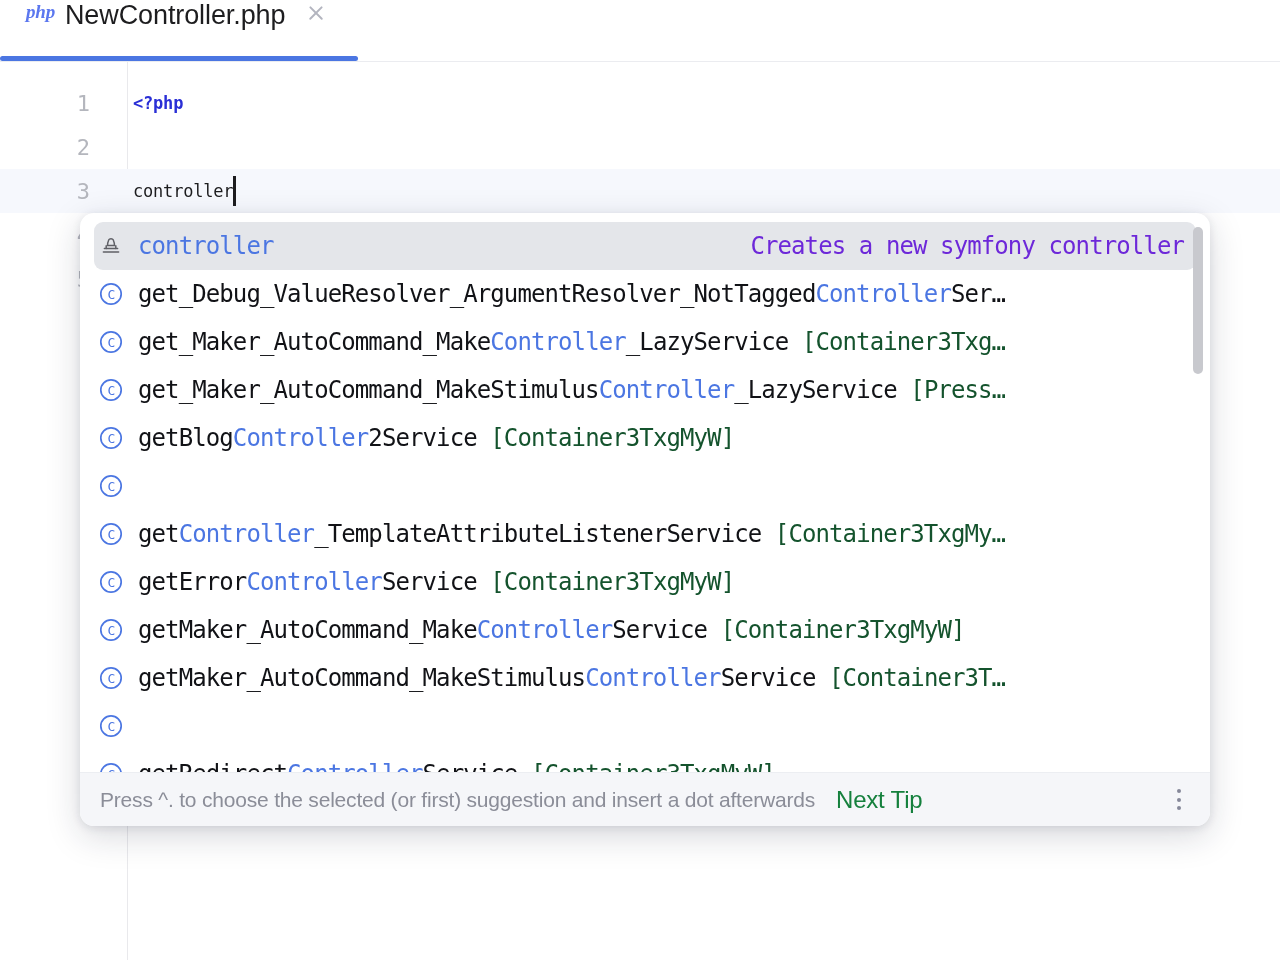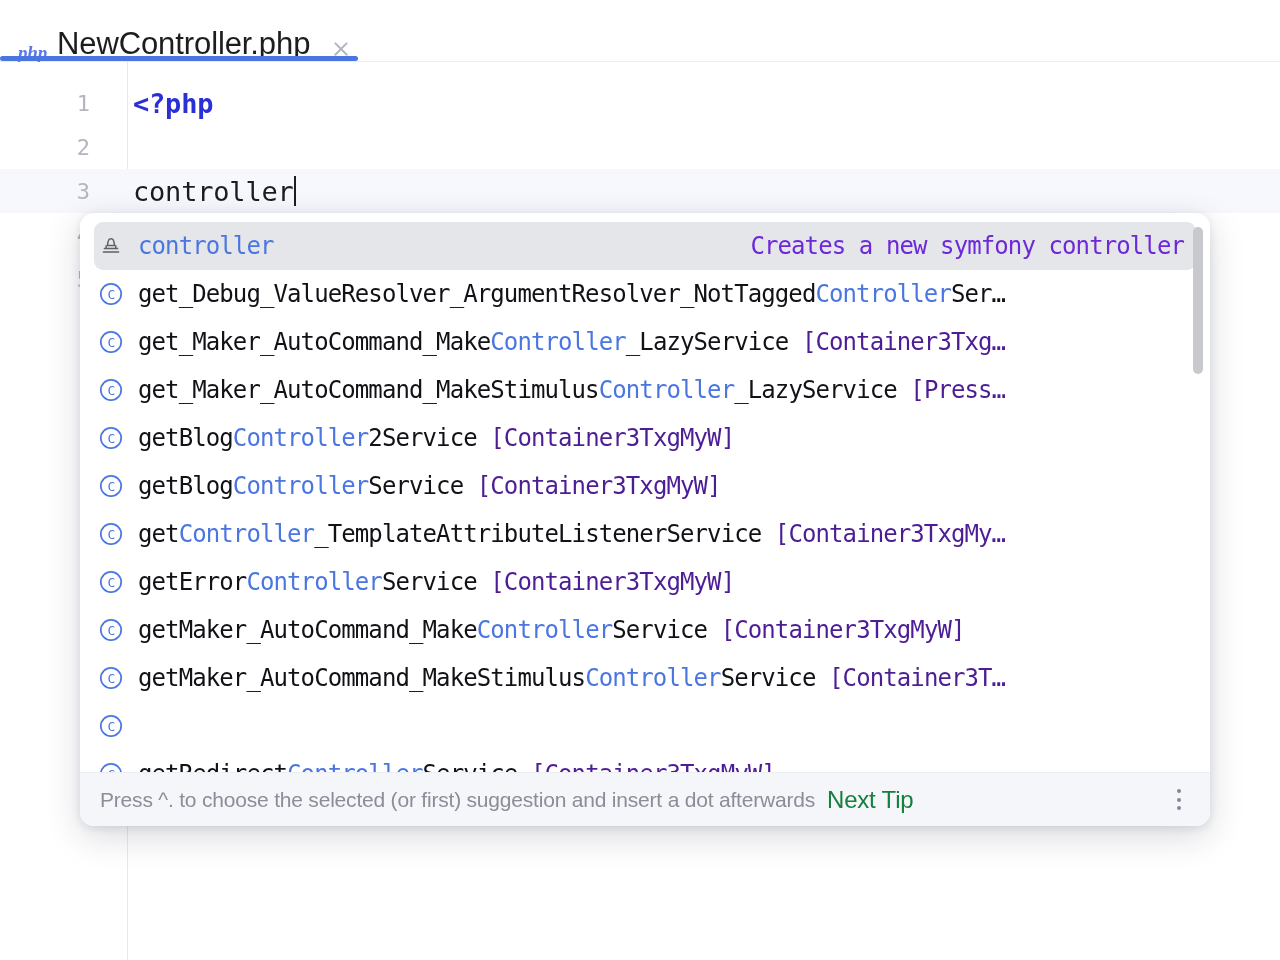--- a/index.html
+++ b/index.html
@@ -23,40 +23,40 @@
   
   .tabbar {
     position: absolute;
     left: 0; top: 0;
     width: 1280px; height: 62px;
     background: #ffffff;
     border-bottom: 1px solid #ebecf0;
   }
   .tab {
     position: absolute;
-    left: 0; top: 0;
+    left: 8px; top: 0;
     height: 62px;
     display: flex;
-    align-items: flex-end;
+    align-items: flex-start;
     padding: 0 16px 0 18px;
     gap: 10px;
     cursor: default;
   }
   .tab-php-icon {
     font-family: "Liberation Serif", serif;
     font-style: italic;
     font-weight: 700;
     font-size: 19px;
     color: #5b77ef;
     letter-spacing: -0.2px;
     line-height: 1;
     padding-top: 2px;
   }
   .tab-title {
-    font-size: 31px;
+    font-size: 27px;
     color: #1d1d1f;
     letter-spacing: -0.1px;
     white-space: nowrap;
   }
   .tab-close {
     width: 26px; height: 26px;
     margin-left: 8px;
     position: relative;
     opacity: 0.95;
   }
@@ -105,21 +105,21 @@
     width: 108px;
     text-align: right;
     padding-right: 18px;
     font-size: 22px;
     color: #b4b6bd;
     font-family: "DejaVu Sans Mono", "Liberation Mono", monospace;
     user-select: none;
   }
   .line-code {
     padding-left: 25px;
-    font-size: 27px;
+    font-size: 17px;
     color: #1d1d1f;
     white-space: pre;
     letter-spacing: -0.2px;
   }
   .kw-php { color: #2a2fd6; font-weight: 600; }
   .current-line {
     background: #f6f8fd;
   }
   .caret {
     display: inline-block;
@@ -172,21 +172,21 @@
     width: 30px;
     height: 30px;
     margin-right: 12px;
     flex: 0 0 auto;
     display: flex;
     align-items: center;
     justify-content: center;
   }
   .row-label { overflow: hidden; text-overflow: clip; }
   .hl { color: #4b76e2; }
-  .dim { color: #4c1d95; }
+  .dim { color: #14532d; }
   .row-tail {
     margin-left: auto;
     color: #6d28d9;
     padding-right: 10px;
   }
 
   
   .scrollbar-track {
     position: absolute;
     right: 6px; top: 10px;
@@ -204,21 +204,21 @@
 
   
   .popup-footer {
     flex: 0 0 auto;
     height: 54px;
     background: #f5f6f9;
     border-top: 1px solid #eceef2;
     display: flex;
     align-items: center;
     padding: 0 18px 0 20px;
-    gap: 12px;
+    gap: 21px;
   }
   .footer-text {
     font-family: "Liberation Sans", sans-serif;
     font-size: 21px;
     color: #8b8d98;
     letter-spacing: -0.2px;
     white-space: nowrap;
   }
   .footer-link {
     font-family: "Liberation Sans", sans-serif;
@@ -341,21 +341,20 @@
           </span>
           <span class="row-label"><span>getBlog</span><span class="hl">Controller</span><span>2Service</span><span class="dim">  [Container3TxgMyW]</span></span>
         </div>
         <div class="row">
           <span class="row-icon">
             <svg width="26" height="26" viewBox="0 0 26 26">
               <circle cx="13" cy="13" r="10.2" fill="none" stroke="#4b76e2" stroke-width="1.7"></circle>
               <text x="13" y="18.2" text-anchor="middle" font-family="&quot;DejaVu Sans Mono&quot;, monospace" font-size="13" fill="#4b76e2">C</text>
             </svg>
           </span>
-          <span class="row-label"><span>getBlog</span><span class="hl">Controller</span><span>Service</span><span class="dim">  [Container3TxgMyW]</span></span>
         </div>
         <div class="row">
           <span class="row-icon">
             <svg width="26" height="26" viewBox="0 0 26 26">
               <circle cx="13" cy="13" r="10.2" fill="none" stroke="#4b76e2" stroke-width="1.7"></circle>
               <text x="13" y="18.2" text-anchor="middle" font-family="&quot;DejaVu Sans Mono&quot;, monospace" font-size="13" fill="#4b76e2">C</text>
             </svg>
           </span>
           <span class="row-label"><span>get</span><span class="hl">Controller</span><span>_TemplateAttributeListenerService</span><span class="dim">  [Container3TxgMy…</span></span>
         </div>

